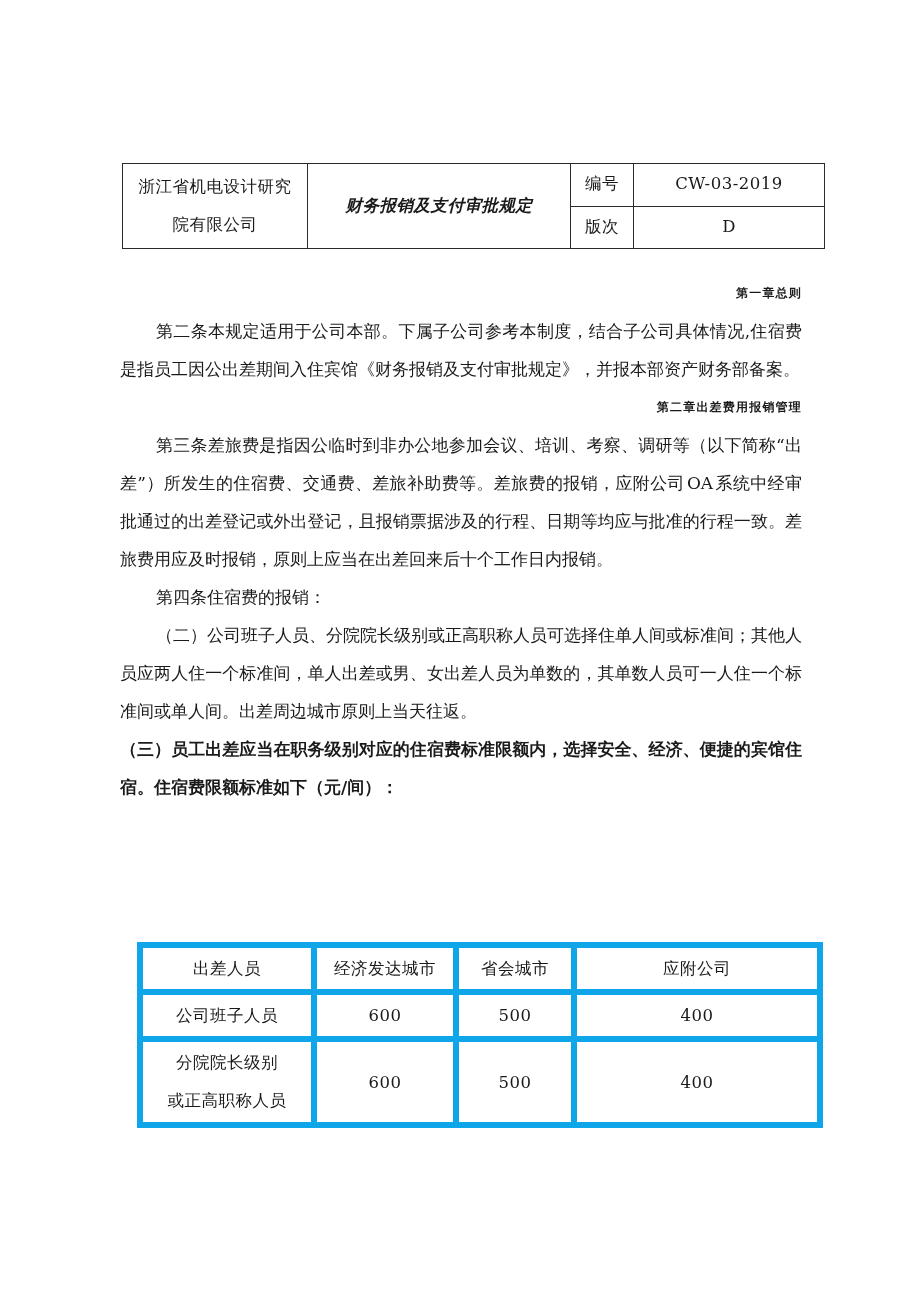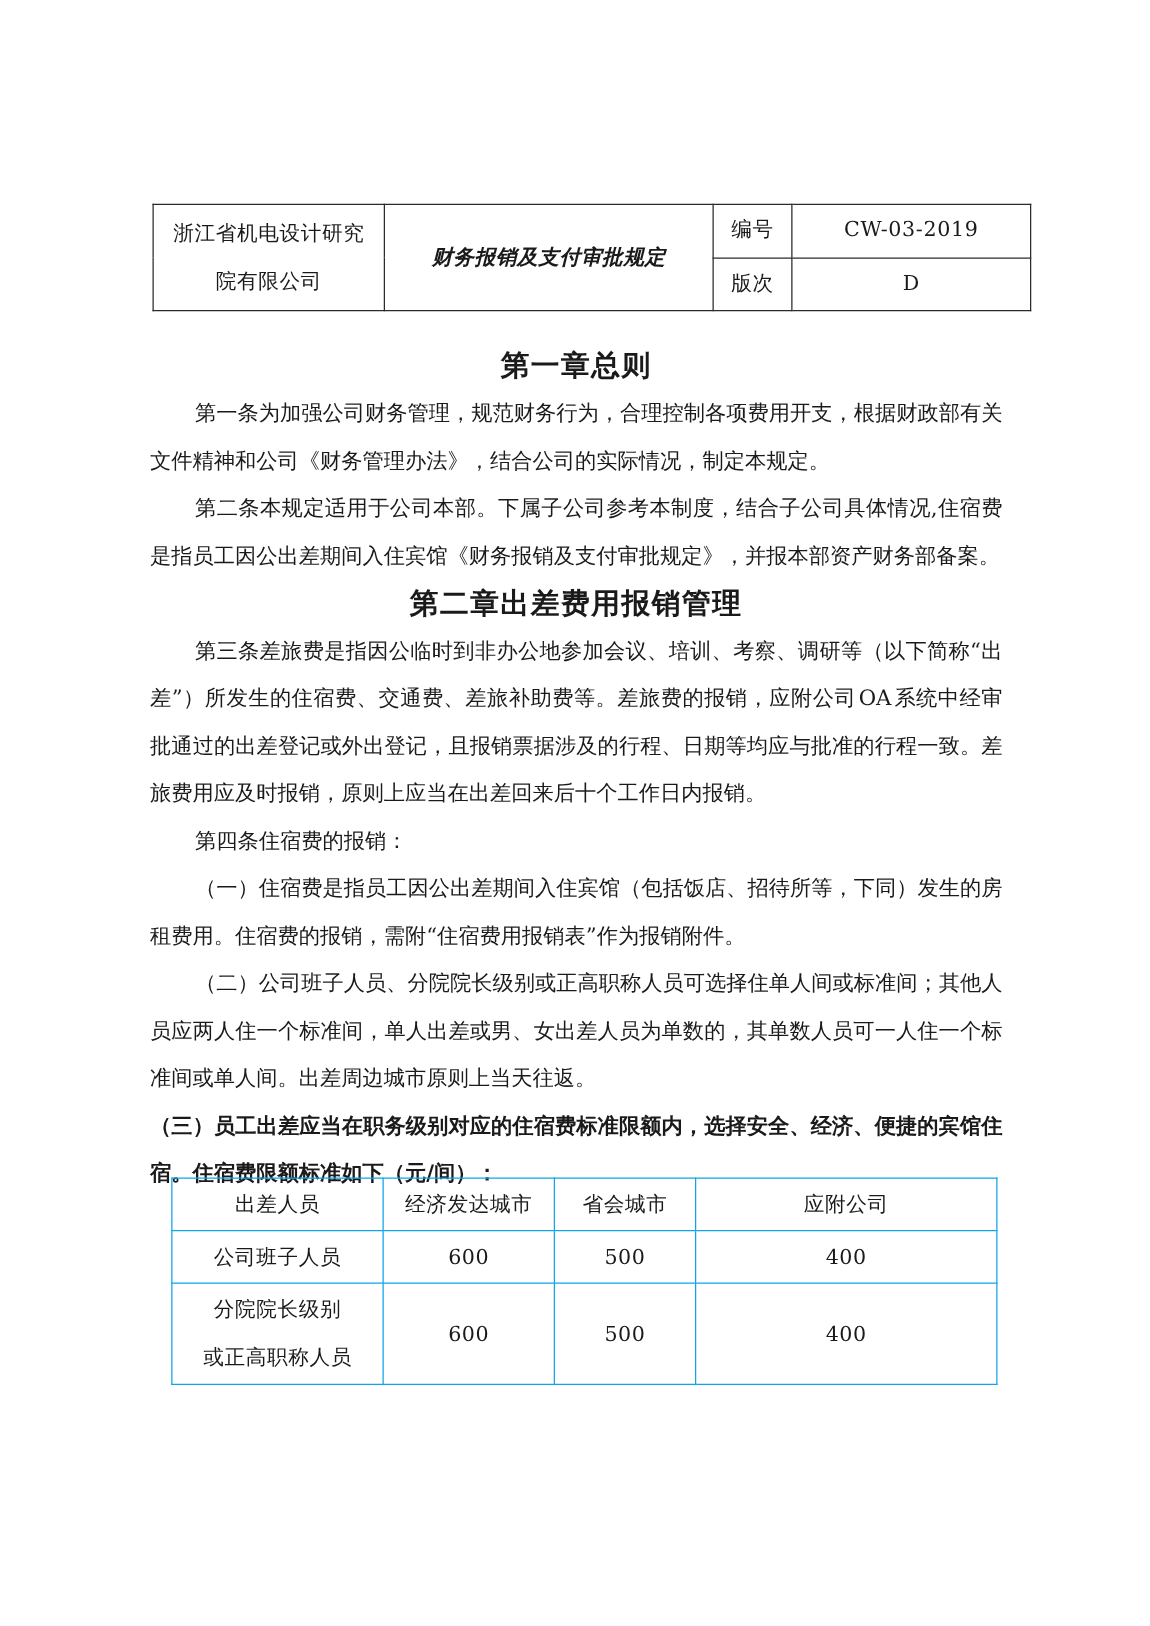--- a/index.html
+++ b/index.html
@@ -66,23 +66,23 @@
   }
 
   
   .body-wrap {
     position: absolute;
     left: 120px;
     top: 274px;
     width: 682px;
   }
   .ctr-heading {
-    text-align: center;
+    text-align: right;
     font-weight: bold;
-    font-size: 23px;
+    font-size: 12px;
     letter-spacing: 1.2px;
     line-height: 38px;
     margin: 0;
     padding: 0;
   }
   .para {
     font-size: 17px;
     line-height: 38px;
     margin: 0;
     padding: 0;
@@ -105,21 +105,21 @@
   
   .rate-table {
     position: absolute;
     left: 137px;
     top: 942px;
     width: 656px;
     border-collapse: collapse;
     table-layout: fixed;
   }
   .rate-table td {
-    border: 1px solid #0ea5e9;
+    border: 6px solid #0ea5e9;
     text-align: center;
     vertical-align: middle;
     font-size: 16.5px;
     padding: 0;
     letter-spacing: 0.5px;
   }
   .rate-table tr.r-head td { height: 41px; }
   .rate-table tr.r-one td  { height: 41px; }
   .rate-table tr.r-two td  { height: 80px; }
   .c-who   { width: 168px; }
@@ -149,31 +149,29 @@
       <td class="dh-label">版次</td>
       <td class="dh-value">D</td>
     </tr>
   </tbody>
     </table>
 
   <div class="body-wrap">
 
     <p class="ctr-heading">第一章总则</p>
 
-    <p class="para indent2">第一条为加强公司财务管理，规范财务行为，合理控制各项费用开支，根据财政部有关文件精神和公司《财务管理办法》，结合公司的实际情况，制定本规定。</p>
 
     <p class="para indent2">第二条本规定适用于公司本部。下属子公司参考本制度，结合子公司具体情况,住宿费是指员工因公出差期间入住宾馆《财务报销及支付审批规定》，并报本部资产财务部备案。</p>
 
     <p class="ctr-heading">第二章出差费用报销管理</p>
 
     <p class="para indent2"><span>第三条差旅费是指因公临时到非办公地参加会议、培训、考察、调研等（以下简称“出差”）所发生的住宿费、交通费、差旅补助费等。差旅费的报销，应附公司</span><span class="latin">OA</span><span>系统中经审批通过的出差登记或外出登记，且报销票据涉及的行程、日期等均应与批准的行程一致。差旅费用应及时报销，原则上应当在出差回来后十个工作日内报销。</span></p>
 
     <p class="para indent2">第四条住宿费的报销：</p>
 
-    <p class="para indent2">（一）住宿费是指员工因公出差期间入住宾馆（包括饭店、招待所等，下同）发生的房租费用。住宿费的报销，需附“住宿费用报销表”作为报销附件。</p>
 
     <p class="para indent2">（二）公司班子人员、分院院长级别或正高职称人员可选择住单人间或标准间；其他人员应两人住一个标准间，单人出差或男、女出差人员为单数的，其单数人员可一人住一个标准间或单人间。出差周边城市原则上当天往返。</p>
 
     <p class="para noindent">（三）员工出差应当在职务级别对应的住宿费标准限额内，选择安全、经济、便捷的宾馆住宿。住宿费限额标准如下（元/间）：</p>
 
   </div>
 
   <table class="rate-table">
     <tbody>
         <tr class="r-head">

